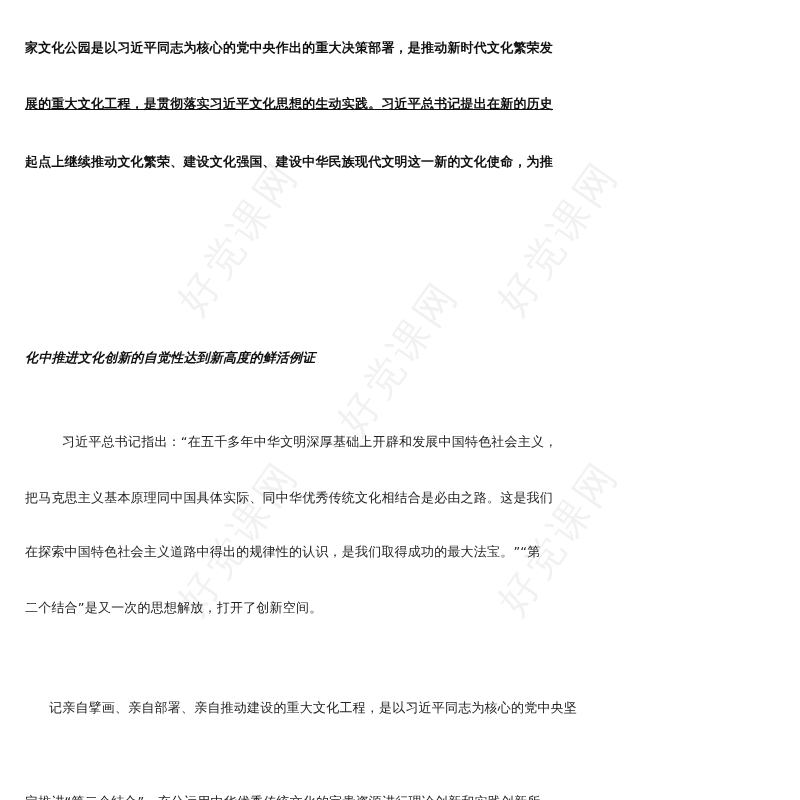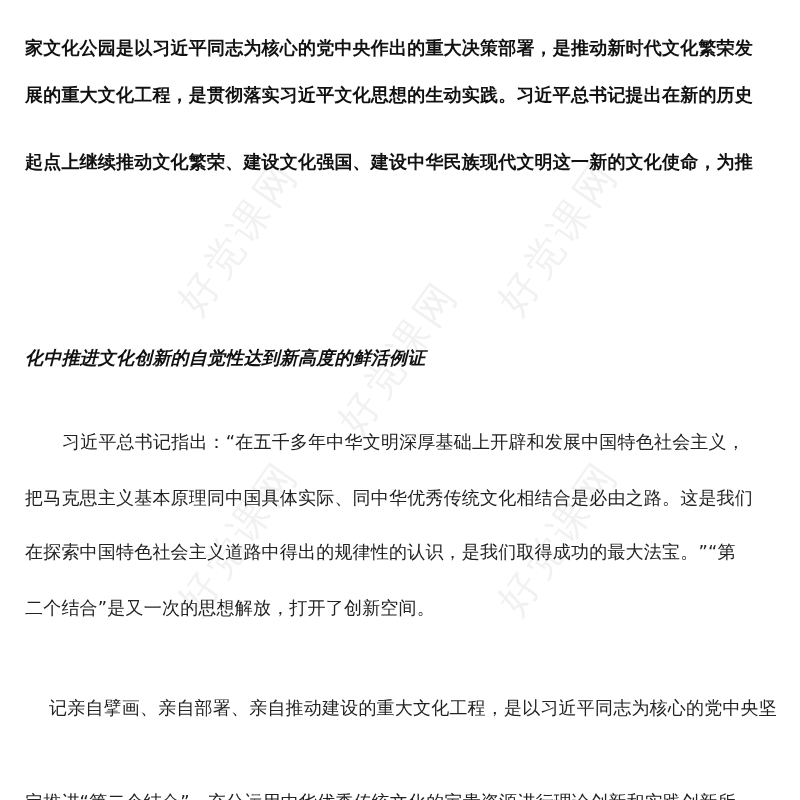--- a/index.html
+++ b/index.html
@@ -19,21 +19,21 @@
     position: absolute;
     left: 0;
     top: 0;
     width: 800px;
     height: 800px;
   }
   .line {
     position: absolute;
     left: 25px;
     width: 760px;
-    font-size: 18px;
+    font-size: 13px;
     line-height: 24px;
     white-space: nowrap;
     letter-spacing: 0.2px;
   }
   .bold {
     font-weight: bold;
     color: #111111;
   }
   .normal {
     font-weight: normal;
@@ -57,21 +57,21 @@
 
 <div class="page">
 
   <div class="watermark" style="left:150px; top:210px;">好党课网</div>
   <div class="watermark" style="left:470px; top:210px;">好党课网</div>
   <div class="watermark" style="left:310px; top:330px;">好党课网</div>
   <div class="watermark" style="left:150px; top:510px;">好党课网</div>
   <div class="watermark" style="left:470px; top:510px;">好党课网</div>
 
   <div class="line bold" style="top:36px;">家文化公园是以习近平同志为核心的党中央作出的重大决策部署，是推动新时代文化繁荣发</div>
-  <div class="line bold" style="top:83px;">展的重大文化工程，是贯彻落实习近平文化思想的生动实践。习近平总书记提出在新的历史</div>
+  <div class="line bold" style="top:92px;text-decoration:underline;">展的重大文化工程，是贯彻落实习近平文化思想的生动实践。习近平总书记提出在新的历史</div>
   <div class="line bold" style="top:150px;">起点上继续推动文化繁荣、建设文化强国、建设中华民族现代文明这一新的文化使命，为推</div>
 
   <div class="line bold" style="top:346px;font-style:italic;">化中推进文化创新的自觉性达到新高度的鲜活例证</div>
 
   <div class="line normal indent" style="top:430px; width:724px;">习近平总书记指出：“在五千多年中华文明深厚基础上开辟和发展中国特色社会主义，</div>
   <div class="line normal" style="top:486px;">把马克思主义基本原理同中国具体实际、同中华优秀传统文化相结合是必由之路。这是我们</div>
   <div class="line normal" style="top:540px;">在探索中国特色社会主义道路中得出的规律性的认识，是我们取得成功的最大法宝。”“第</div>
   <div class="line normal" style="top:596px;">二个结合”是又一次的思想解放，打开了创新空间。</div>
 
   <div class="line normal" style="top:696px;margin-left:24px;">记亲自擘画、亲自部署、亲自推动建设的重大文化工程，是以习近平同志为核心的党中央坚</div>

